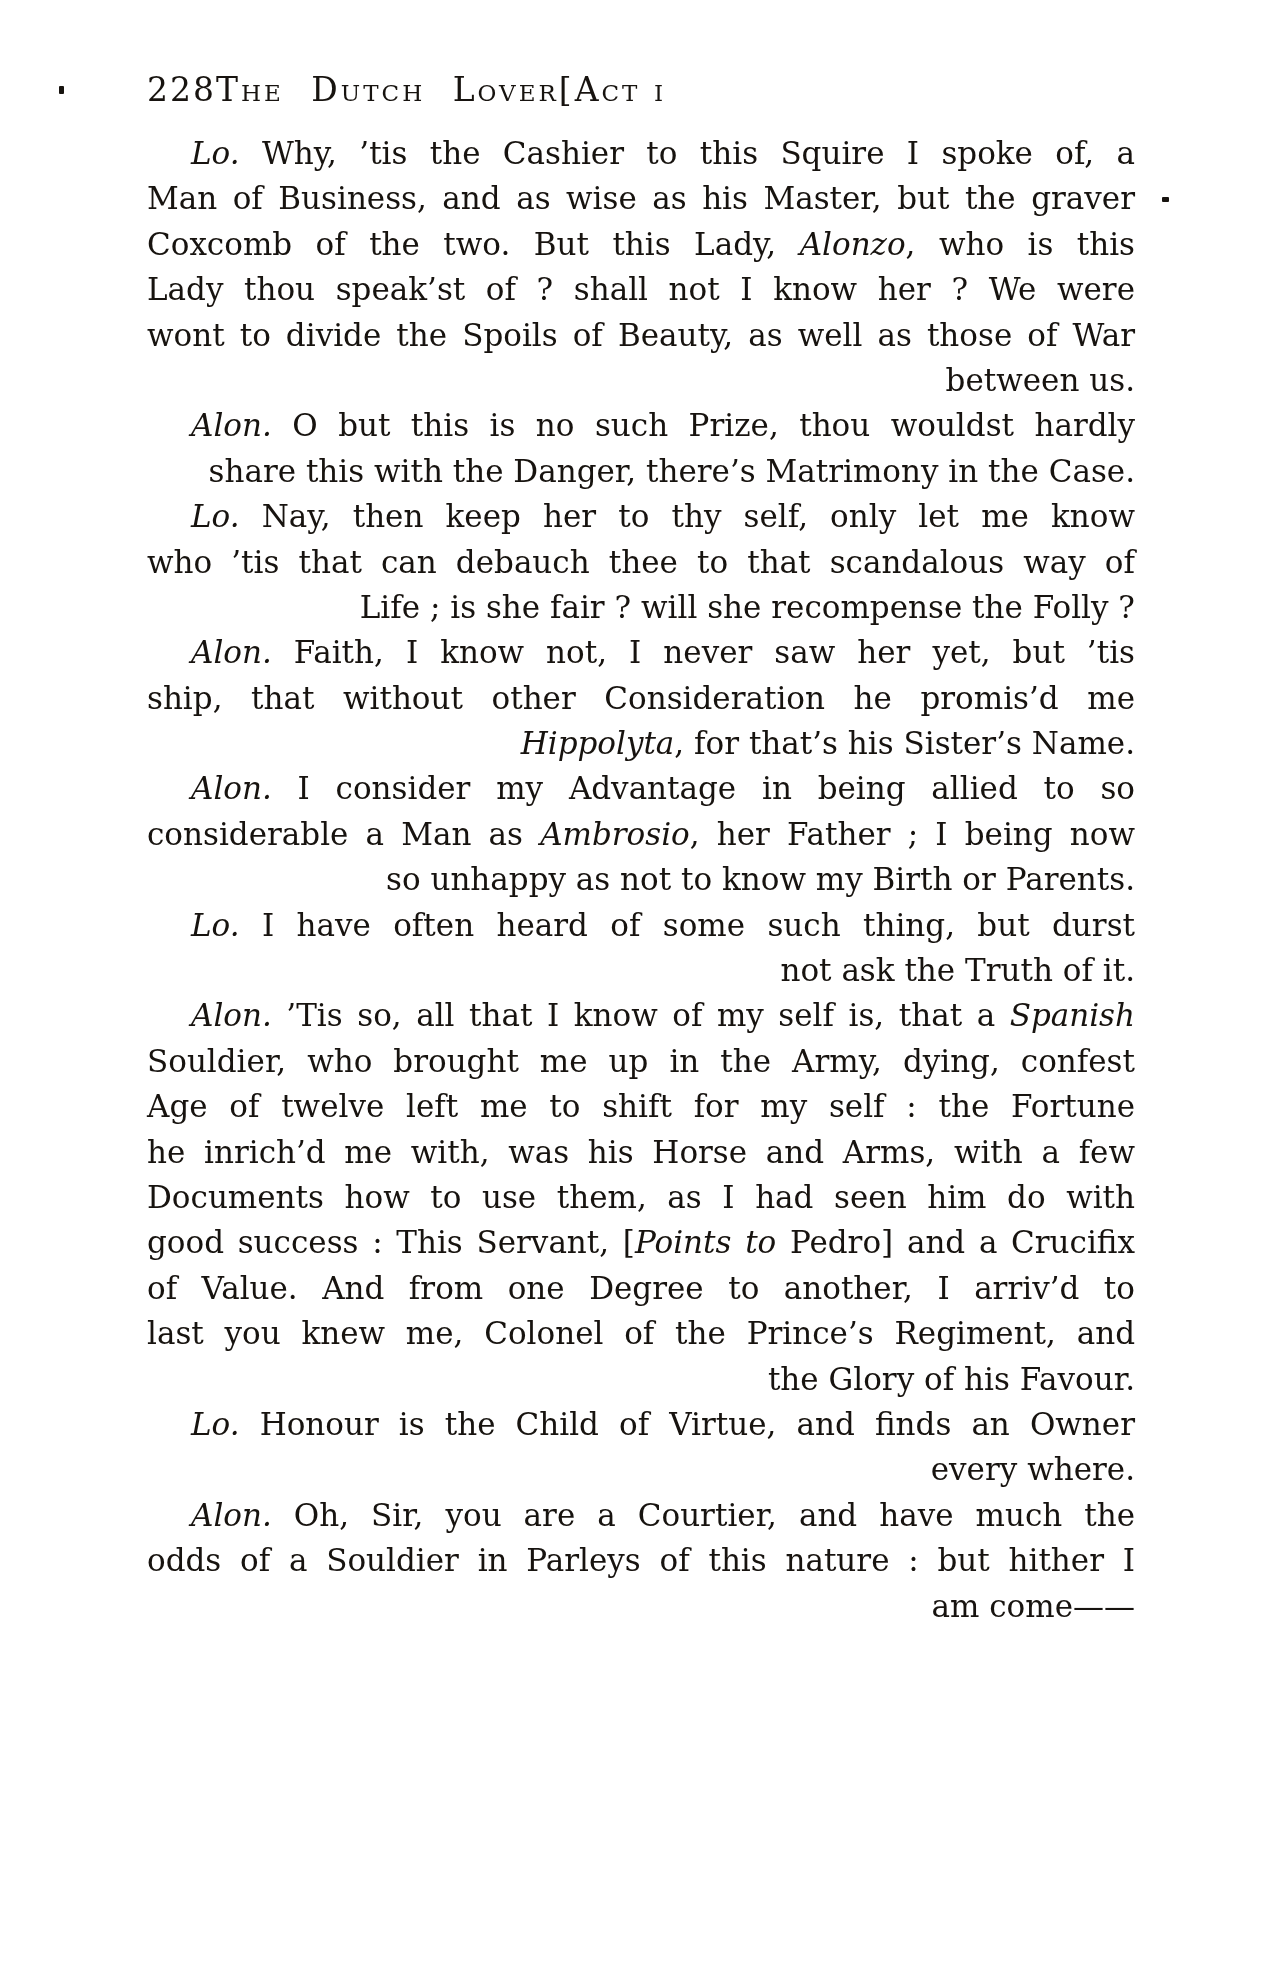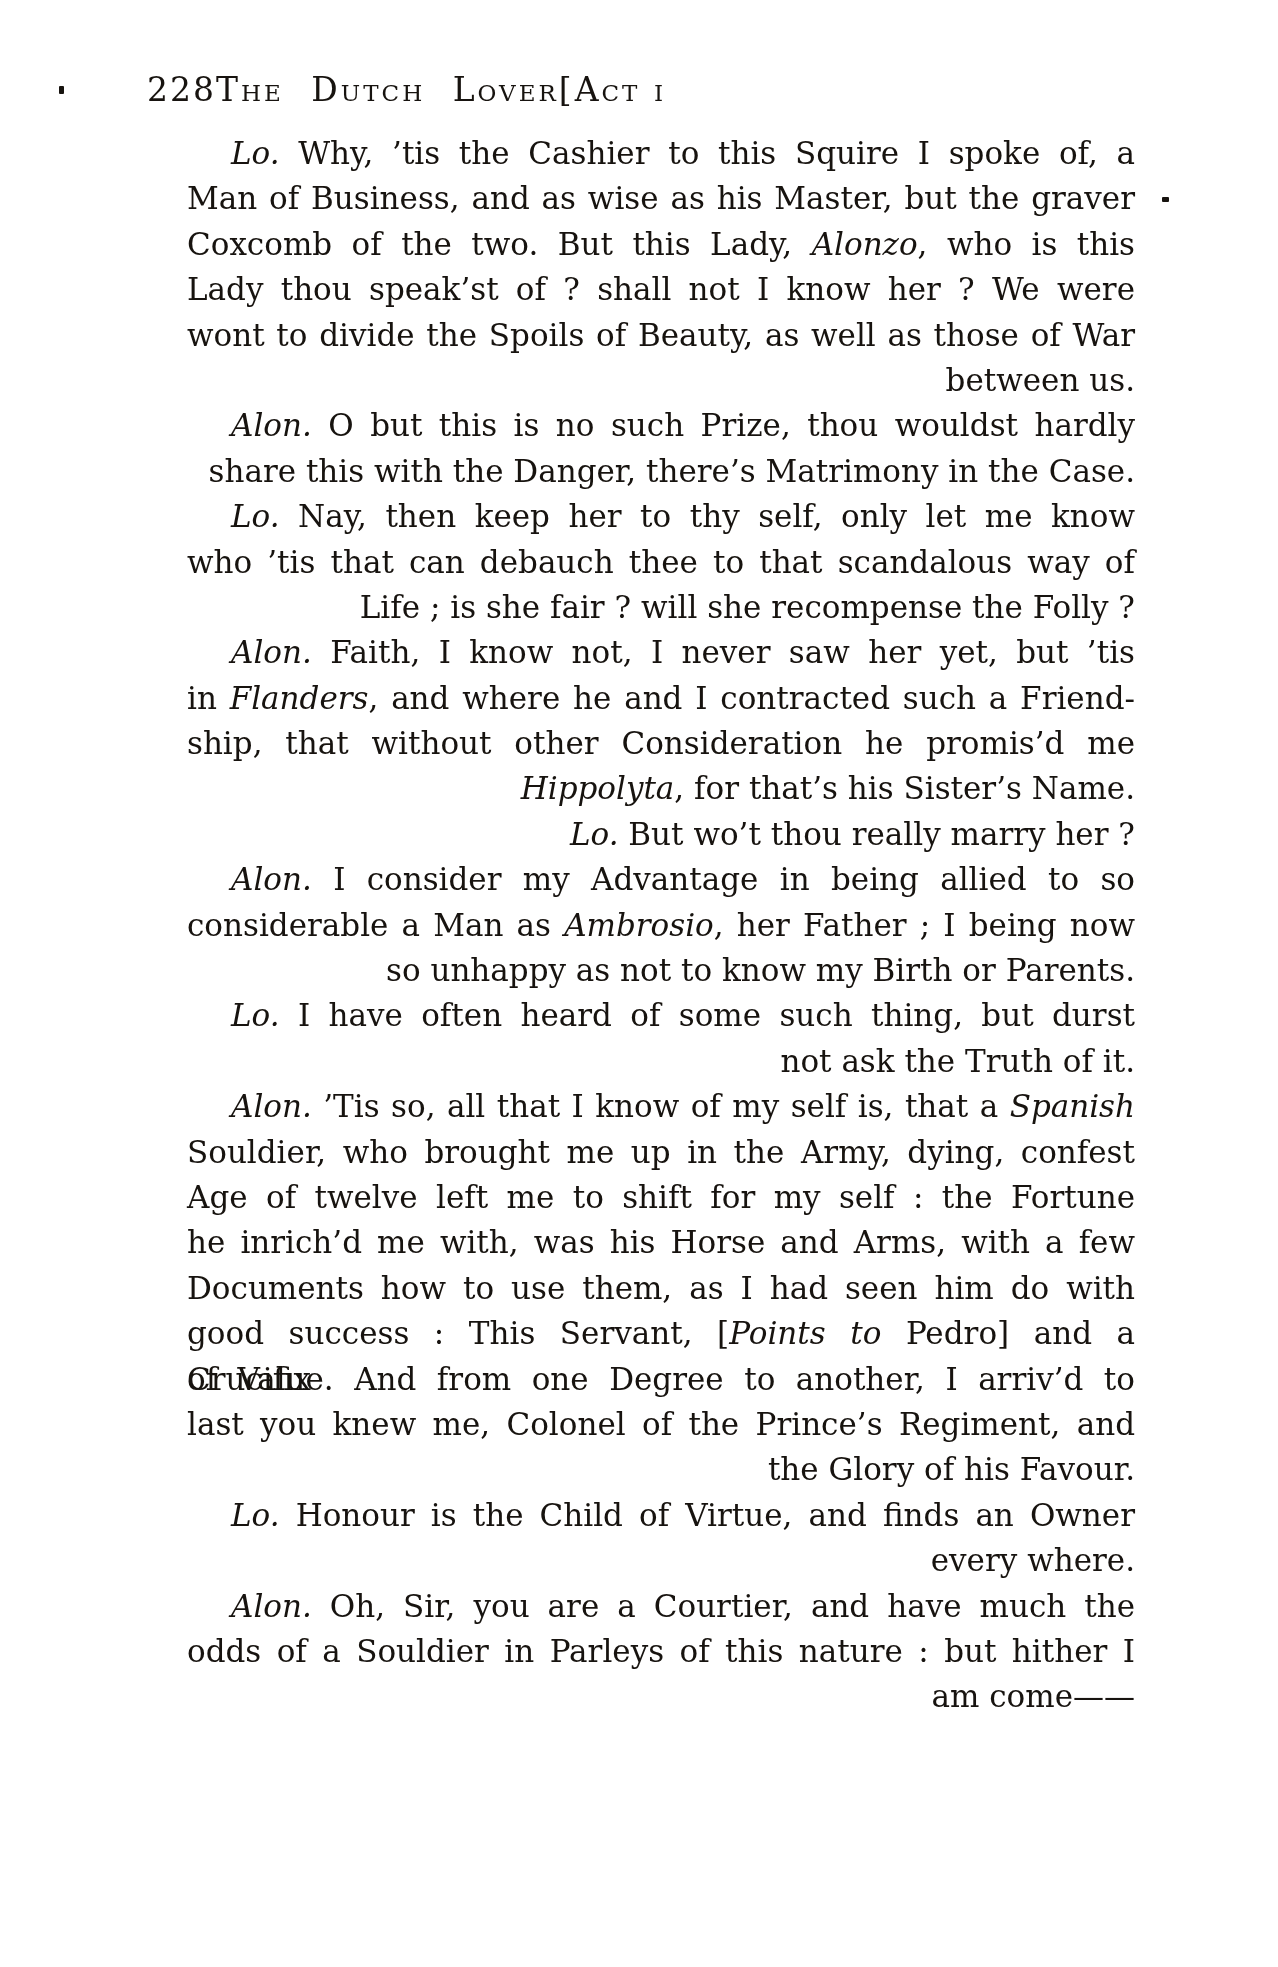--- a/index.html
+++ b/index.html
@@ -48,21 +48,20 @@
   }
   .line {
     height: 45.4px;
     line-height: 45.4px;
     text-align: right;
     white-space: normal;
   }
   .line.just {
     text-align: justify;
     text-align-last: justify;
-    margin-left: 40px;
   }
   .line.indent {
     text-indent: 44px;
   }
   .it {
     font-style: italic;
   }
   .speck {
     position: absolute;
     background: #17130f;
@@ -86,24 +85,22 @@
       <div class="line just"><span>Coxcomb of the two. But this Lady, </span><span class="it">Alonzo</span><span>, who is this</span></div>
       <div class="line just"><span>Lady thou speak’st of ? shall not I know her ? We were</span></div>
       <div class="line just"><span>wont to divide the Spoils of Beauty, as well as those of War</span></div>
       <div class="line"><span>between us.</span></div>
       <div class="line indent just"><span class="it">Alon.</span><span> O but this is no such Prize, thou wouldst hardly</span></div>
       <div class="line"><span>share this with the Danger, there’s Matrimony in the Case.</span></div>
       <div class="line indent just"><span class="it">Lo.</span><span> Nay, then keep her to thy self, only let me know</span></div>
       <div class="line just"><span>who ’tis that can debauch thee to that scandalous way of</span></div>
       <div class="line"><span>Life ; is she fair ? will she recompense the Folly ?</span></div>
       <div class="line indent just"><span class="it">Alon.</span><span> Faith, I know not, I never saw her yet, but ’tis</span></div>
-      <div class="line just"><span>in </span><span class="it">Flanders</span><span>, and where he and I contracted such a Friend-</span></div>
       <div class="line just"><span>ship, that without other Consideration he promis’d me</span></div>
       <div class="line"><span class="it">Hippolyta</span><span>, for that’s his Sister’s Name.</span></div>
-      <div class="line indent"><span class="it">Lo.</span><span> But wo’t thou really marry her ?</span></div>
       <div class="line indent just"><span class="it">Alon.</span><span> I consider my Advantage in being allied to so</span></div>
       <div class="line just"><span>considerable a Man as </span><span class="it">Ambrosio</span><span>, her Father ; I being now</span></div>
       <div class="line"><span>so unhappy as not to know my Birth or Parents.</span></div>
       <div class="line indent just"><span class="it">Lo.</span><span> I have often heard of some such thing, but durst</span></div>
       <div class="line"><span>not ask the Truth of it.</span></div>
       <div class="line indent just"><span class="it">Alon.</span><span> ’Tis so, all that I know of my self is, that a </span><span class="it">Spanish</span></div>
       <div class="line just"><span>Souldier, who brought me up in the Army, dying, confest</span></div>
       <div class="line just"><span>Age of twelve left me to shift for my self : the Fortune</span></div>
       <div class="line just"><span>he inrich’d me with, was his Horse and Arms, with a few</span></div>
       <div class="line just"><span>Documents how to use them, as I had seen him do with</span></div>

